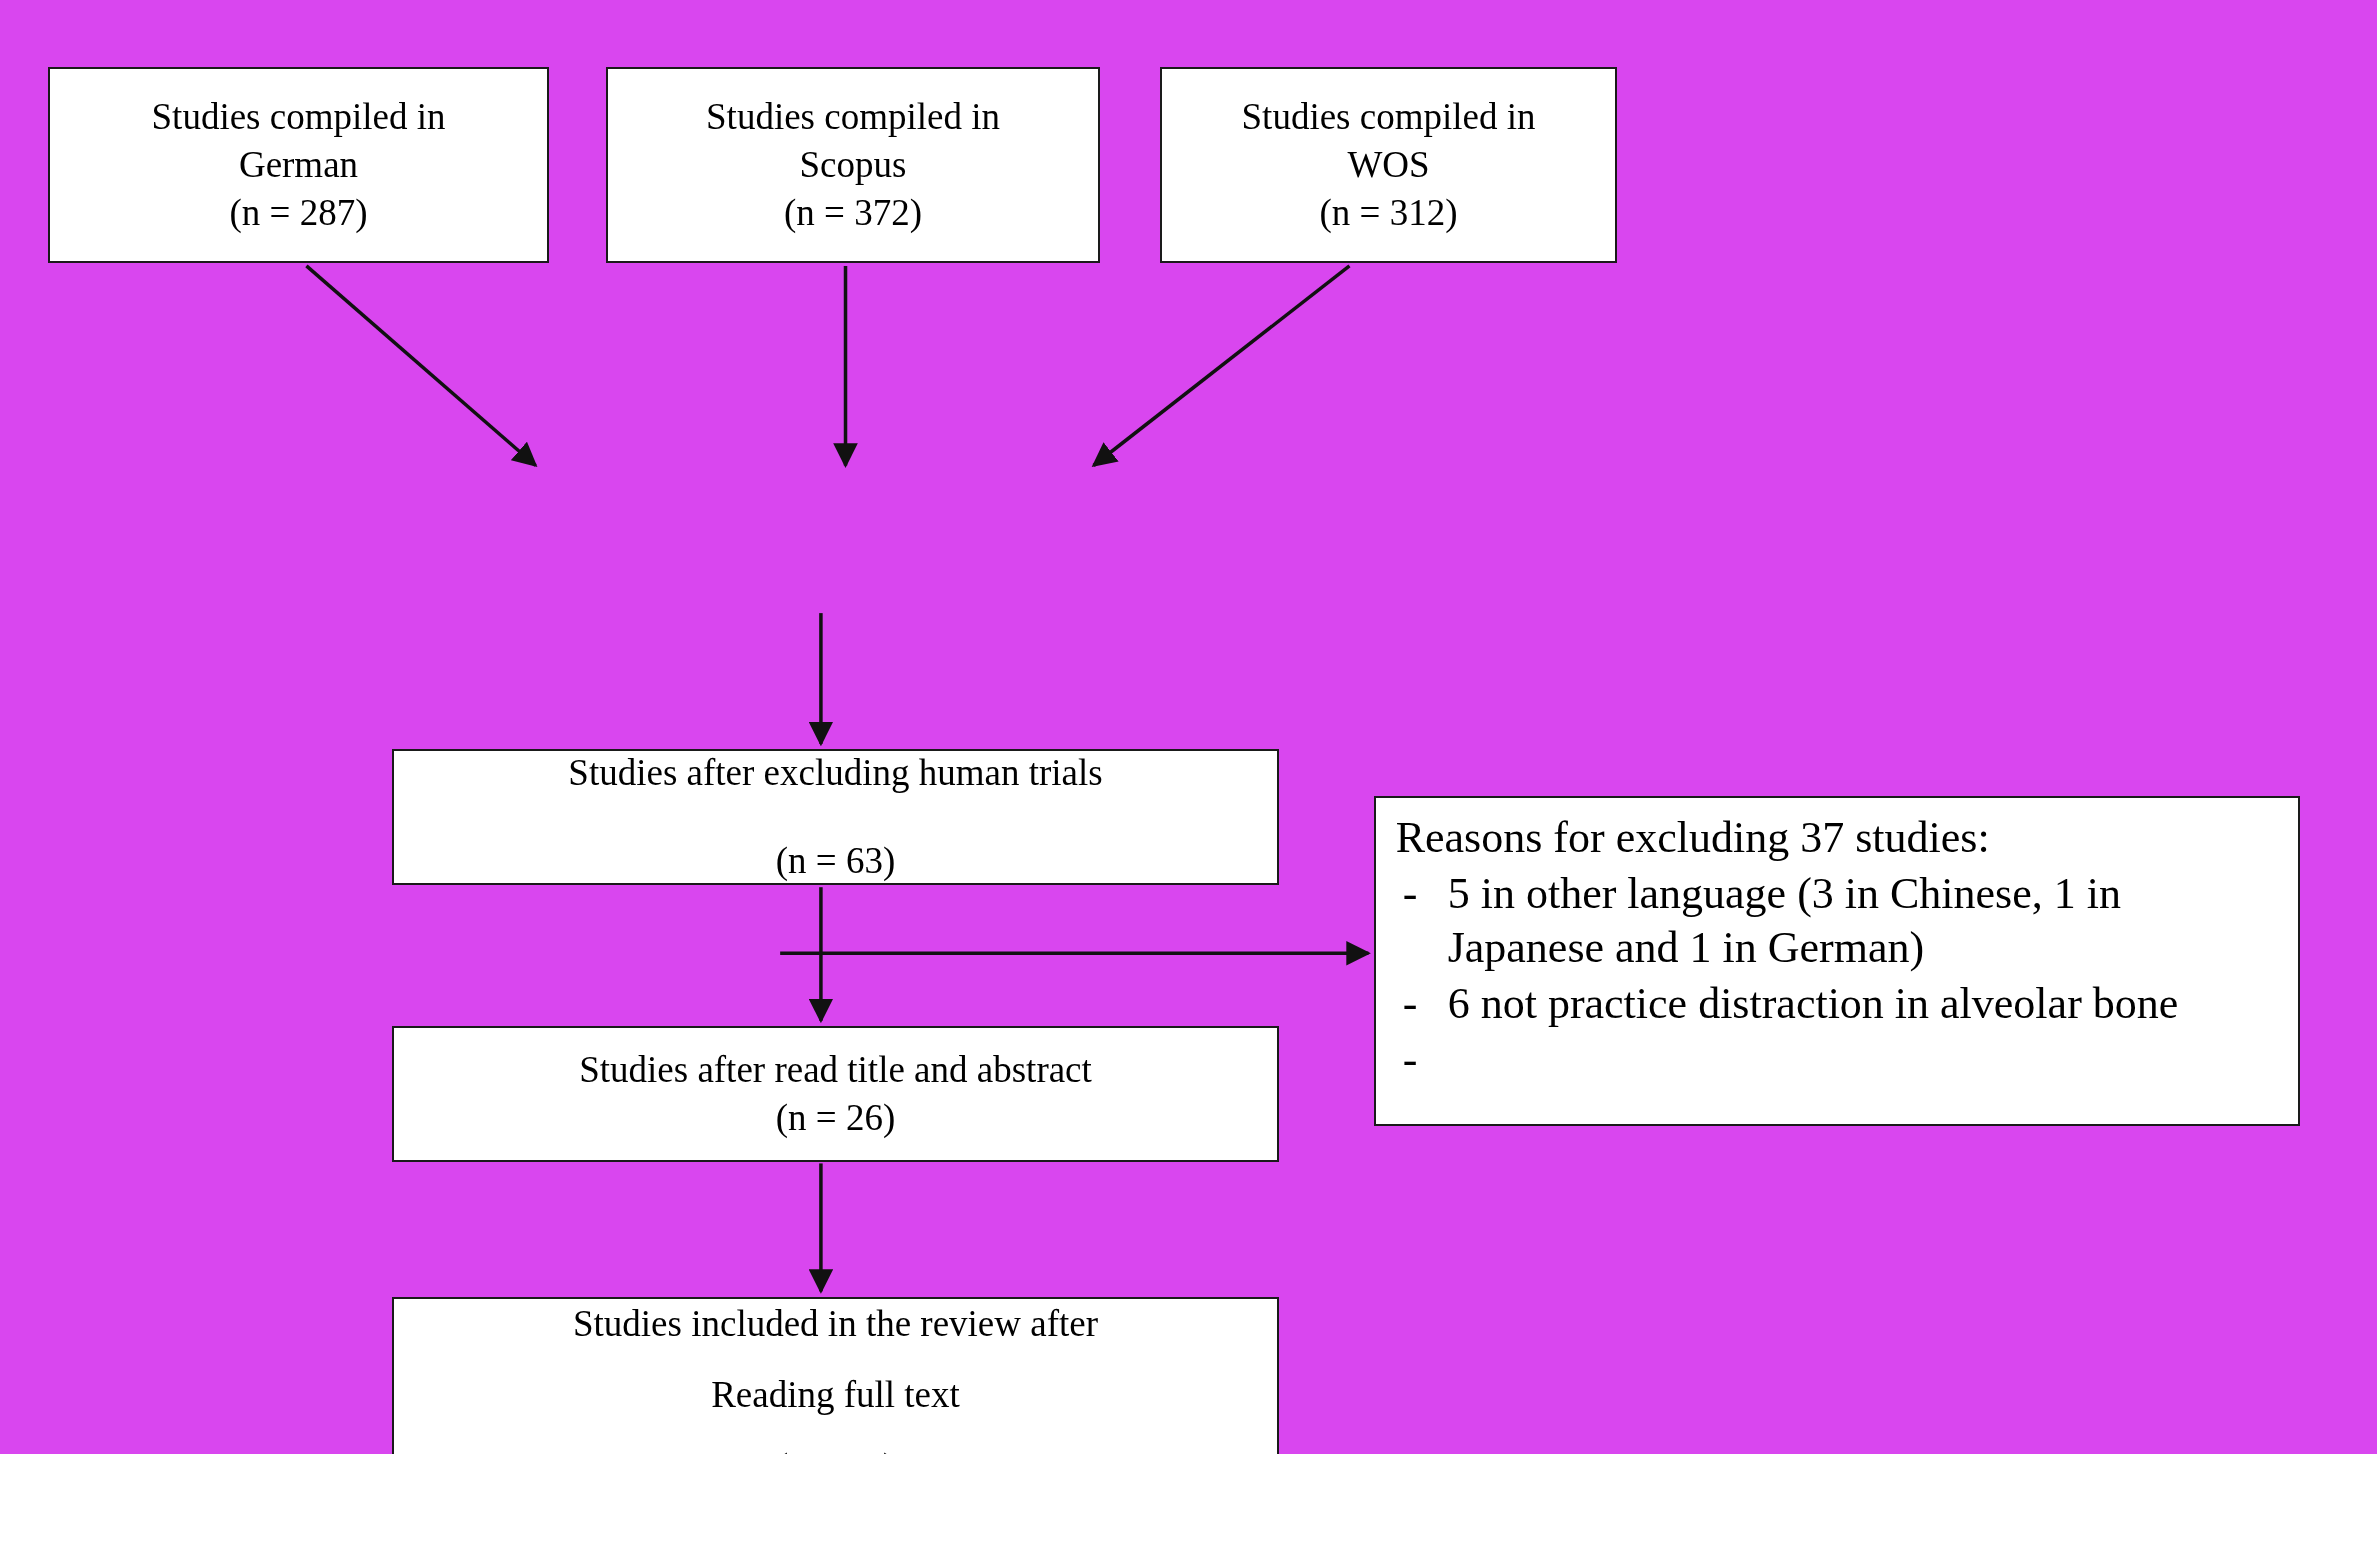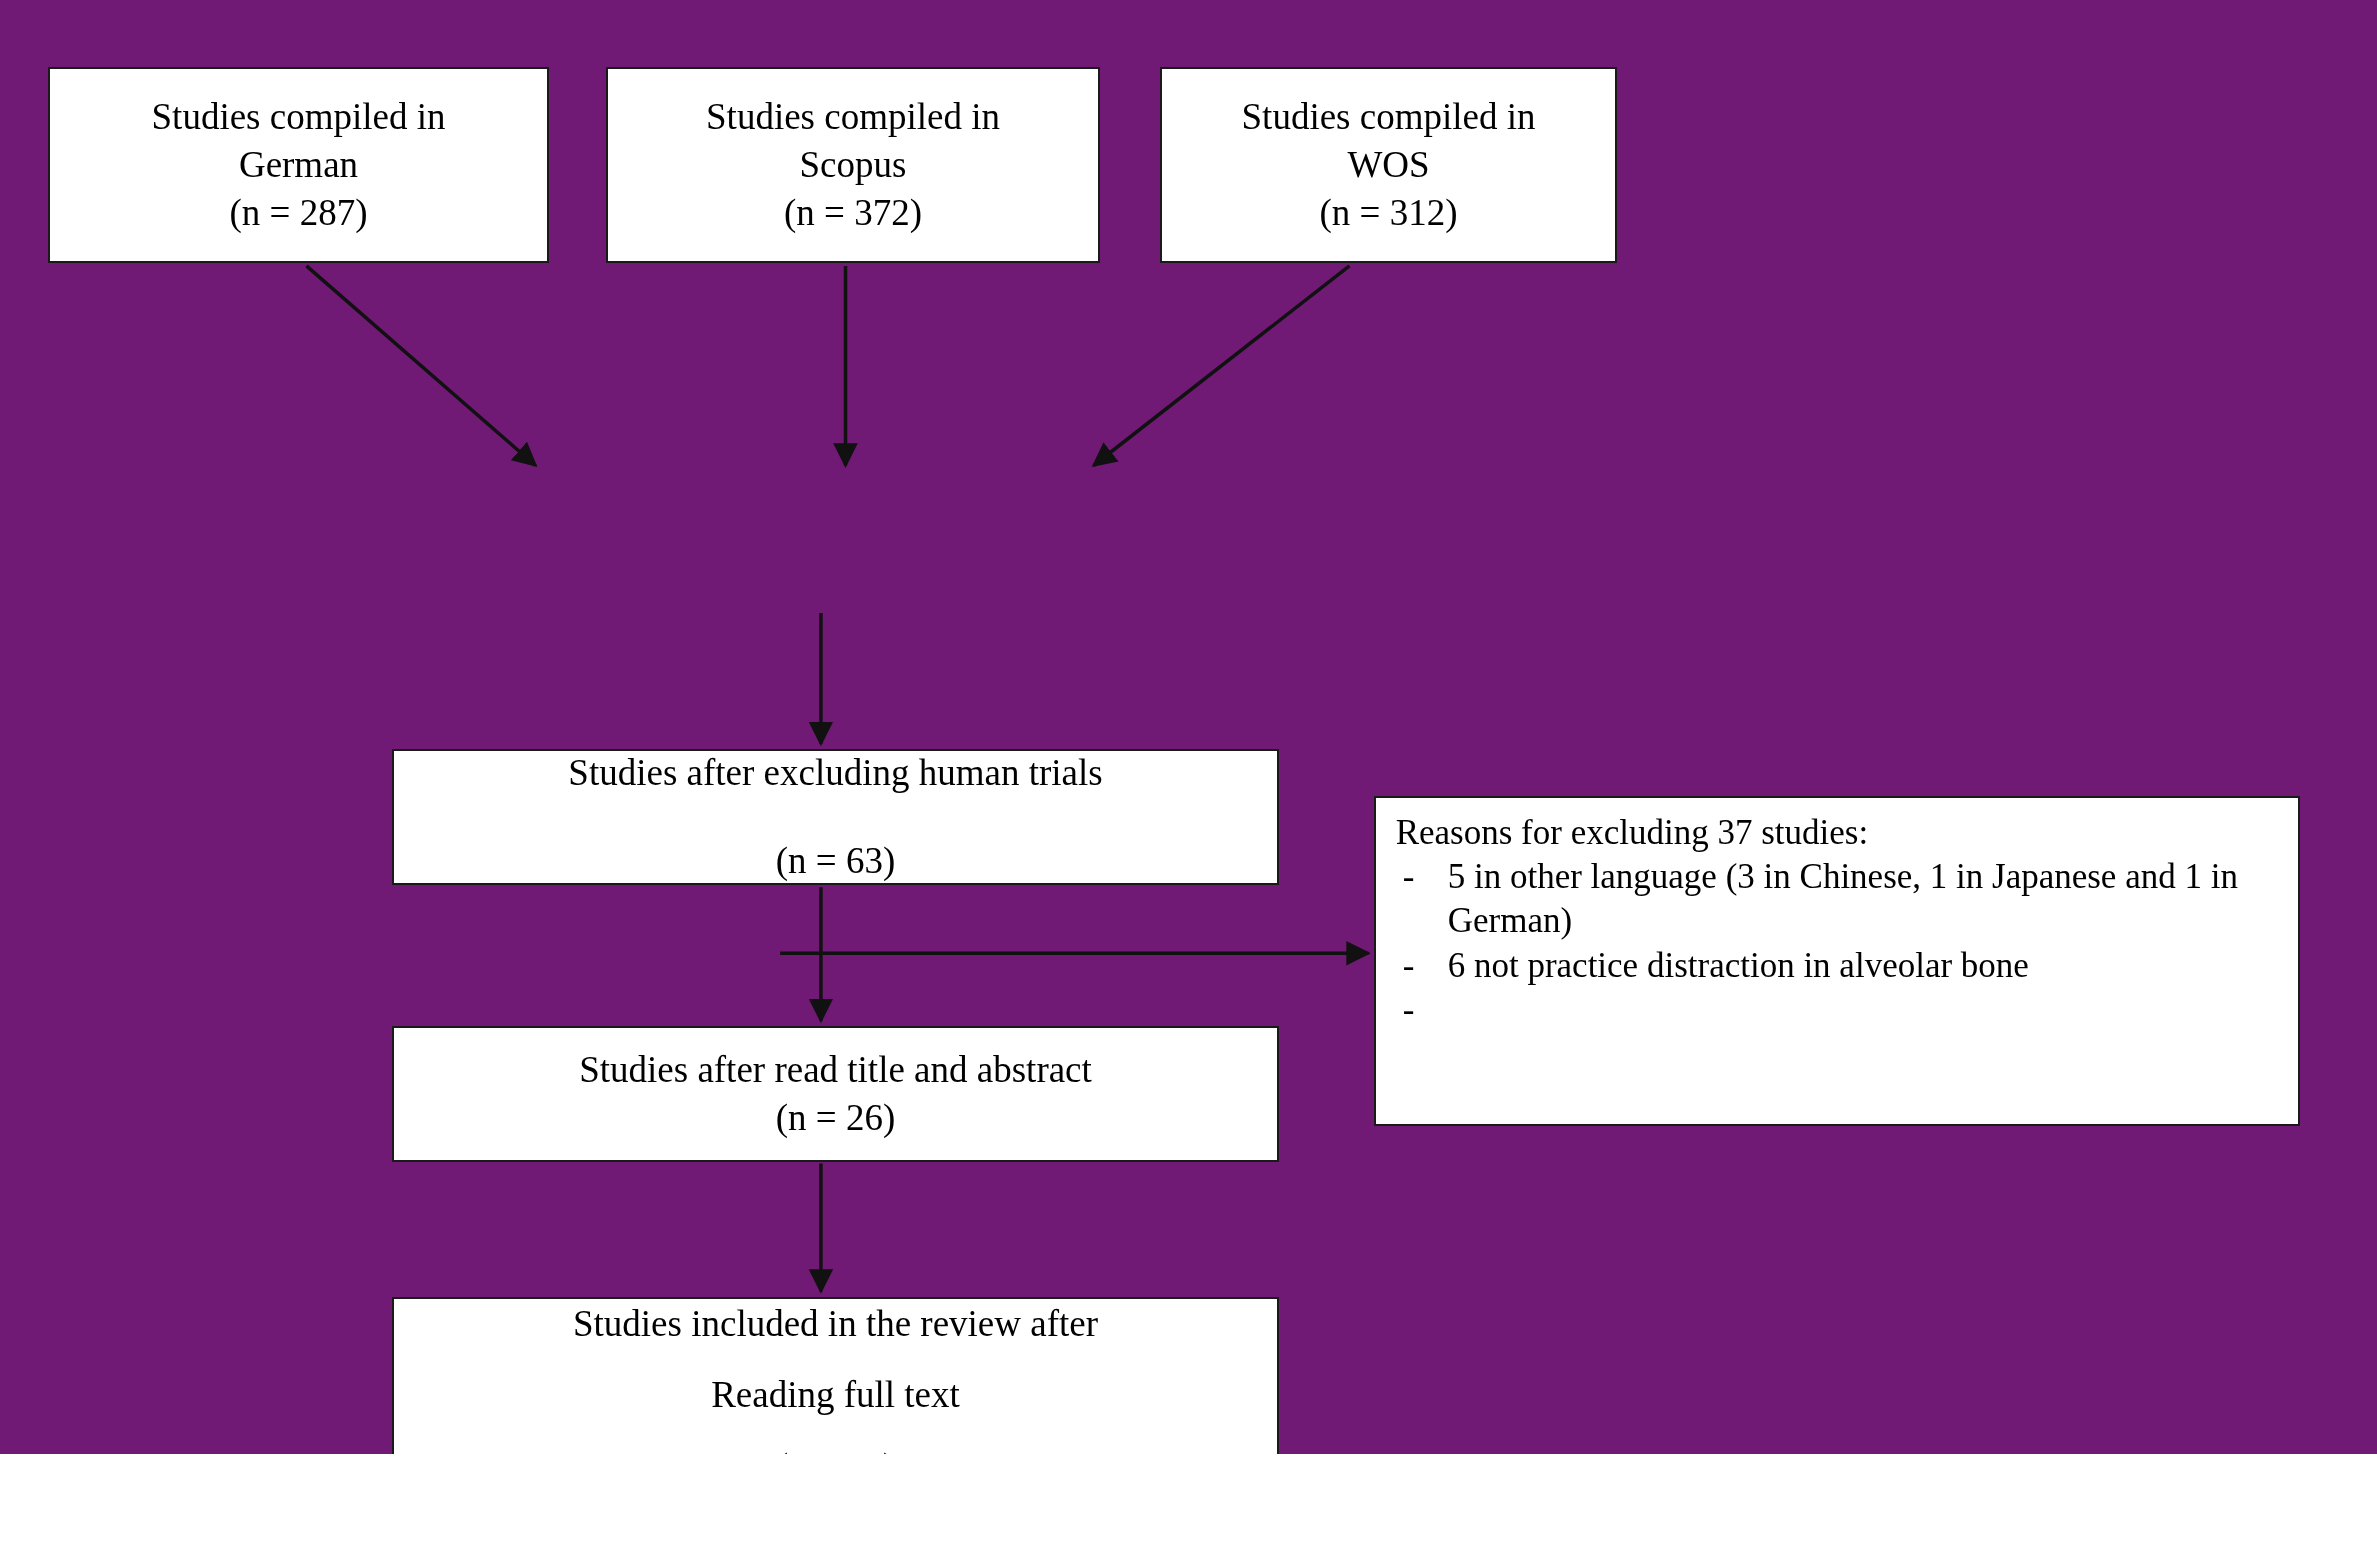--- a/index.html
+++ b/index.html
@@ -4,21 +4,21 @@
 <style>
   html, body {
     margin: 0;
     padding: 0;
     background: #ffffff;
   }
   #canvas {
     position: relative;
     width: 2377px;
     height: 1454px;
-    background: #701a75;
+    background: #d946ef;
     font-family: "Liberation Serif", "DejaVu Serif", serif;
     overflow: hidden;
   }
   .node {
     position: absolute;
     box-sizing: border-box;
     border: 2.1px solid #1a1a1a;
     background: #ffffff;
     display: flex;
     flex-direction: column;
@@ -43,21 +43,21 @@
   #box-human      { left: 392px; top: 749px; width: 887px; height: 136px; gap: 40px; }
   #box-titleabs   { left: 392px; top: 1026px; width: 887px; height: 136px; text-align: center; }
   #box-included   { left: 392px; top: 1297px; width: 887px; height: 197px; gap: 23px; }
 
   
   #box-reasons {
     left: 1374px; top: 796px; width: 926px; height: 330px;
     display: block;
     text-align: left;
     padding: 12.7px 17px 7px 19.7px;
-    font-size: 35px;
+    font-size: 44px;
     line-height: 1.24;
   }
   #box-reasons .reasons-title {
     display: block;
     white-space: nowrap;
     margin-bottom: 1.4px;
   }
   #box-reasons ul {
     list-style: none;
     margin: 0;

